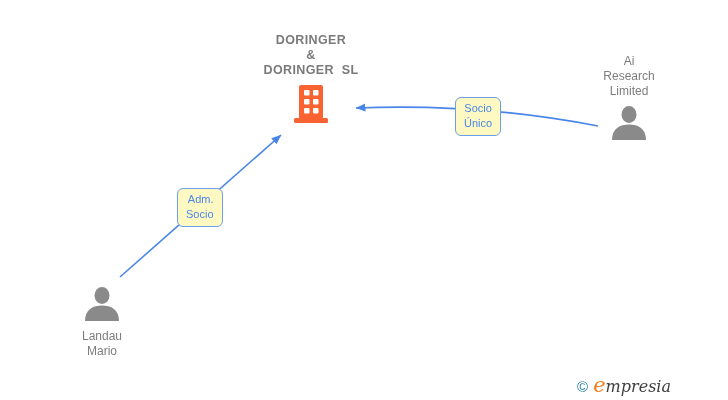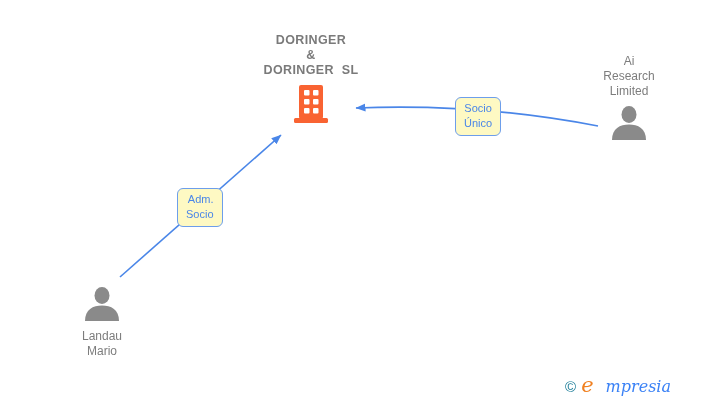--- a/index.html
+++ b/index.html
@@ -68,25 +68,24 @@
     margin-right: 5px;
     font-family: "Liberation Sans", sans-serif;
   }
   .brand-e {
     color: #f08021;
     font-style: italic;
     font-size: 21px;
     line-height: 20px;
   }
   .brand-rest {
-    color: #3b82f6;
+    color: #404040;
     font-style: italic;
     font-size: 16px;
     line-height: 20px;
-    margin-left: 12px;
   }
 </style>
 </head>
 <body>
 
 <div class="canvas">
 
   <svg class="edges-layer" width="728" height="400" viewBox="0 0 728 400" xmlns="http://www.w3.org/2000/svg">
     <defs>
       <marker id="arrowhead" markerUnits="userSpaceOnUse" markerWidth="11" markerHeight="9" refX="9.5" refY="4" orient="auto">

